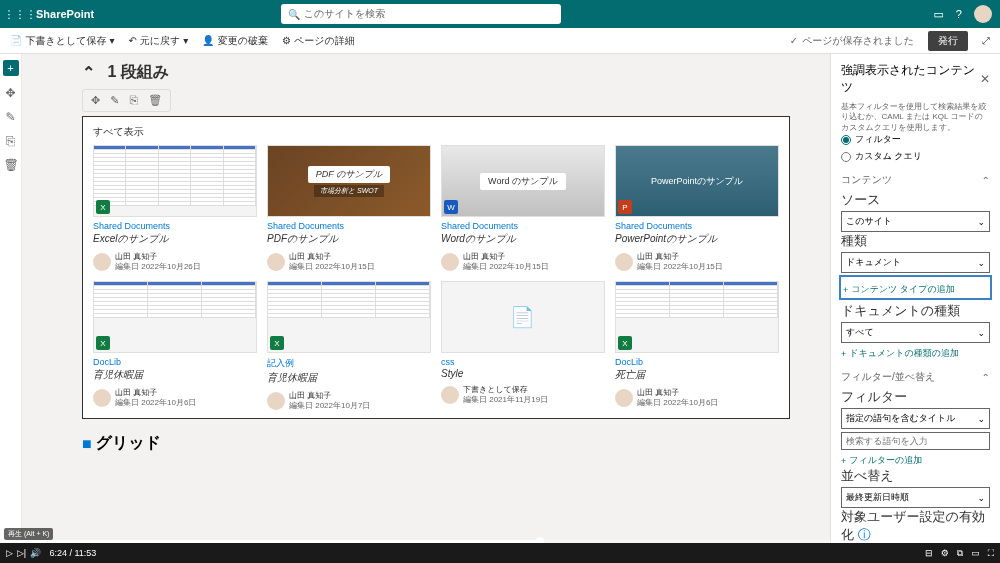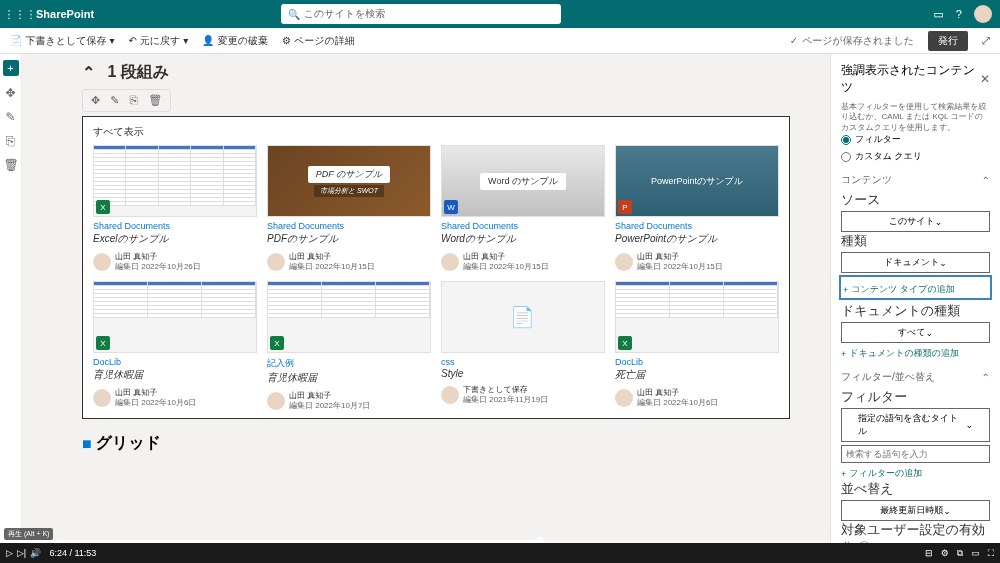--- a/index.html
+++ b/index.html
@@ -54,21 +54,21 @@
     .grid-heading .sq { color: #0078d4; }
     
     .prop-panel { width: 170px; background: #fff; border-left: 1px solid #e1dfdd; padding: 8px 10px; font-size: 10px; overflow: auto; }
     .panel-title-row { display: flex; justify-content: space-between; align-items: center; margin-bottom: 6px; }
     .panel-title { font-size: 12px; font-weight: 400; }
     .panel-close { font-size: 12px; color: #666; cursor: pointer; }
     .panel-desc { font-size: 8px; color: #666; margin-bottom: 0; line-height: 1.3; }
     .radio-row { display: flex; align-items: center; gap: 4px; font-size: 9px; margin-bottom: 4px; }
     .radio-row input { accent-color: #036c70; width:10px; height:10px; }
     .section-label { font-size: 10px; color: #666; margin-top: 10px; margin-bottom: 4px; display:flex; justify-content:space-between; align-items:center; }
-    .dropdown { width: 100%; border: 1px solid #666; padding: 3px 16px; font-size: 9px; display:flex; justify-content:center; align-items:center; background:#fff; }
+    .dropdown { width: 100%; border: 1px solid #666; padding: 3px 4px; font-size: 9px; display:flex; justify-content:space-between; align-items:center; background:#fff; }
     .field-lbl { font-size: 13px; color: #323130; margin-bottom: 2px; }
     .add-link { color: #036c70; font-size: 9px; margin-top: 4px; display:flex; align-items:center; gap:3px; cursor:pointer; }
     .highlight-box { border: 2px solid #3b82c4; padding: 2px; margin: 2px -2px; }
     .textbox { width: 100%; border: 1px solid #666; padding: 3px 4px; font-size: 9px; color: #999; }
     .toggle { display: flex; align-items: center; gap: 6px; font-size: 9px; margin-top: 4px; }
     .toggle-sw { width: 24px; height: 12px; border-radius: 6px; border: 1px solid #666; position: relative; }
     .toggle-sw::after { content:''; width:8px; height:8px; background:#666; border-radius:50%; position:absolute; top:1px; left:1px; }
     
     .player { position: absolute; bottom: 0; left: 0; right: 0; height: 20px; background: #1a1a1a; color: #fff; display: flex; align-items: center; padding: 0 6px; font-size: 9px; gap: 8px; }
     .play-ctrl { display: flex; gap: 4px; align-items: center; }

